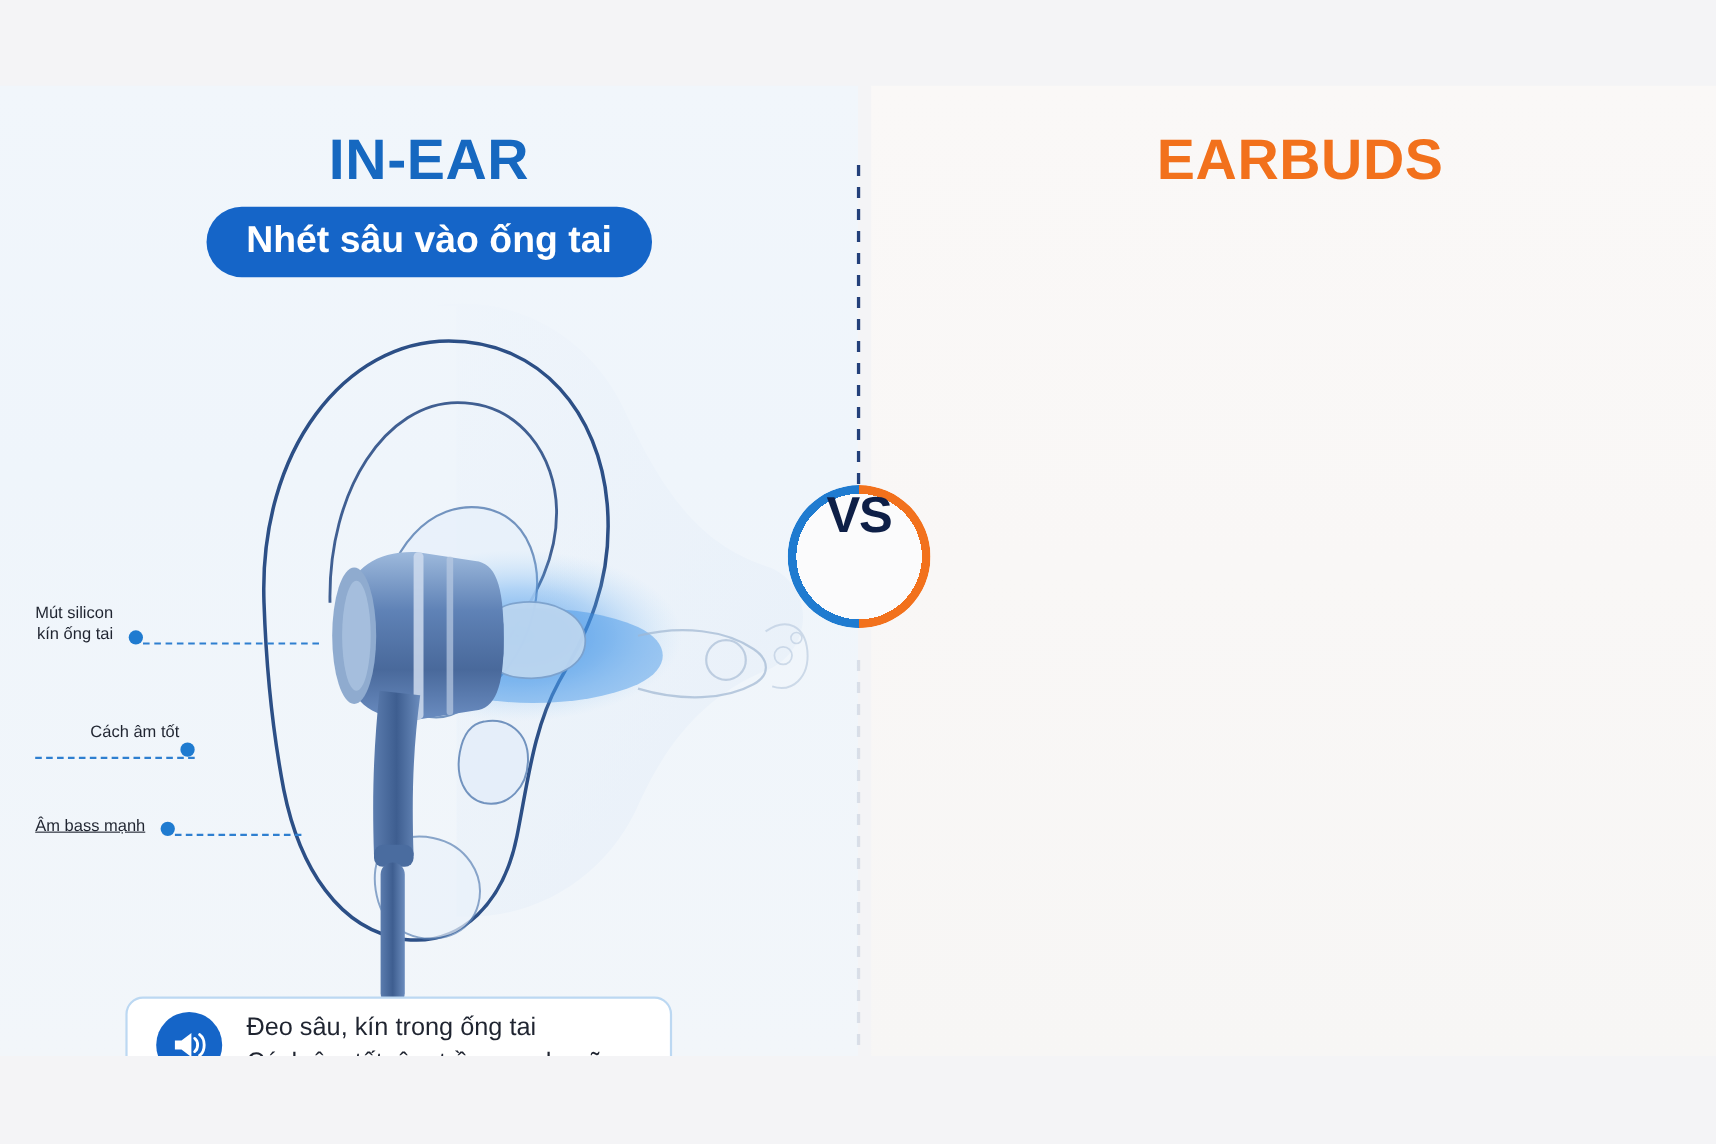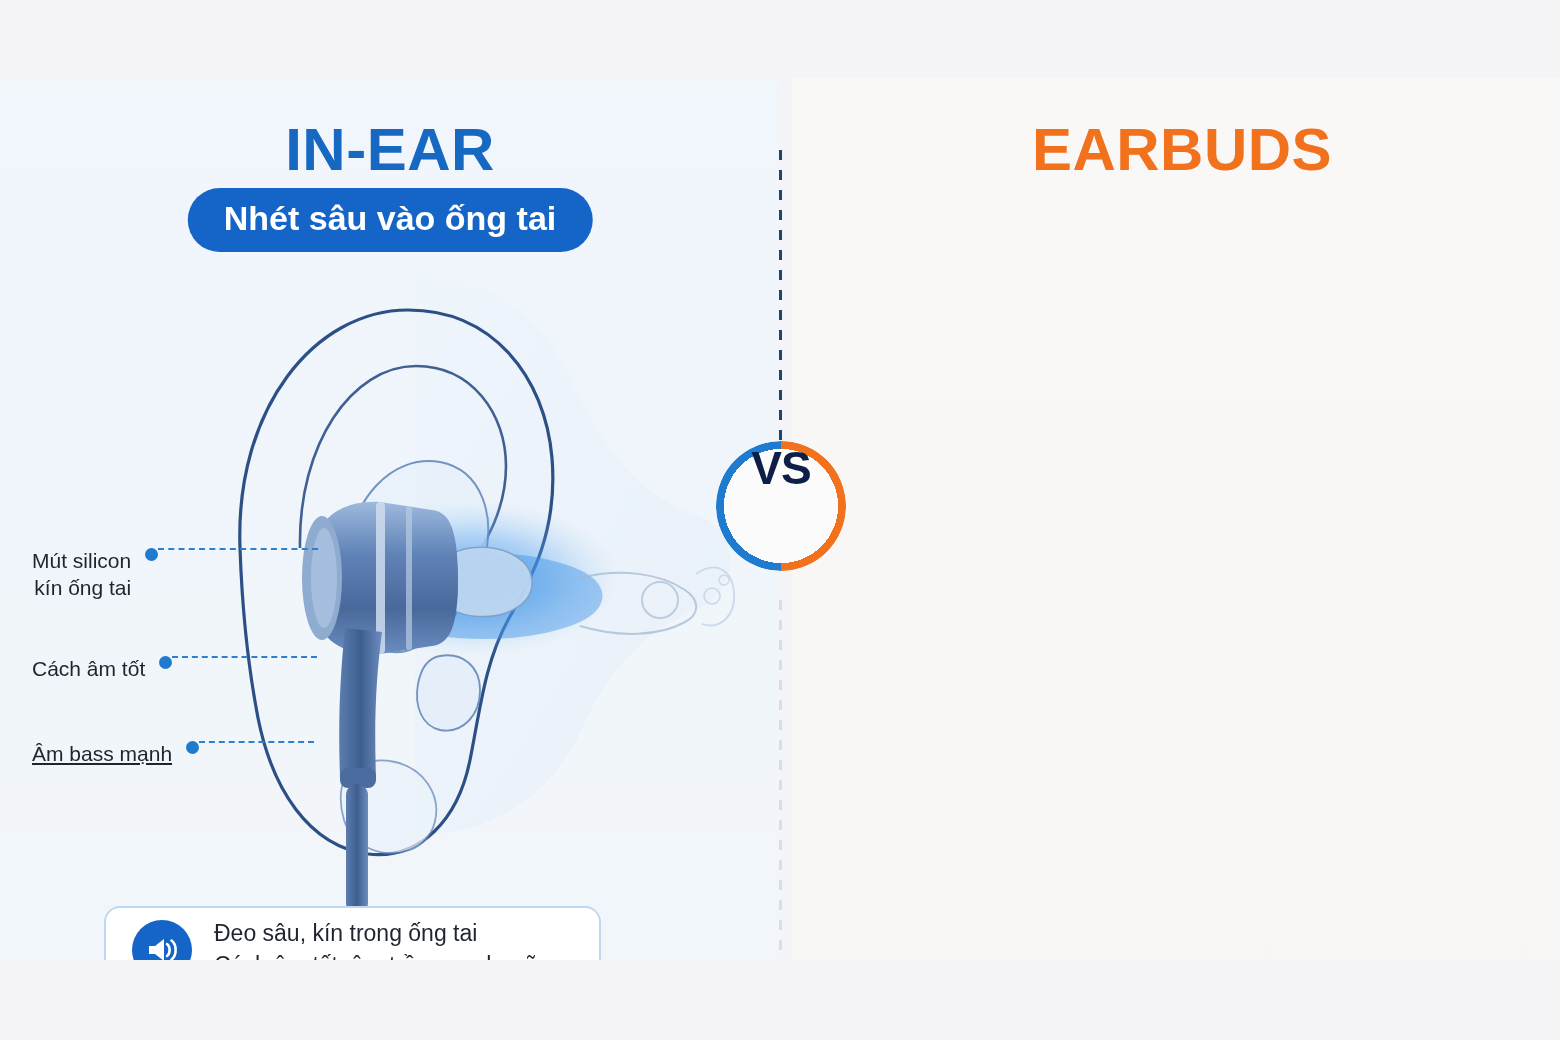--- a/index.html
+++ b/index.html
@@ -40,21 +40,21 @@
     width: 780px;
     background: linear-gradient(180deg,#faf8f7 0%, #f9f7f6 50%, #f7f6f5 100%);
   }
 
   
   .title {
     position: absolute;
     top: 42px;
     width: 100%;
     text-align: center;
-    font-size: 60px;
+    font-size: 52px;
     font-weight: bold;
     letter-spacing: 0.5px;
     line-height: 1;
   }
   #title-left  { color: #1668c0; }
   #title-right { color: #f2711c; }
 
   .pill {
     position: absolute;
     top: 110px;
@@ -130,22 +130,22 @@
   .ear-art {
     position: absolute;
     pointer-events: none;
   }
   #ear-art-left  { left: 140px; top: 170px; width: 600px; height: 660px; }
 
   
   .callout {
     position: absolute;
     display: flex;
-    align-items: flex-start;
-    font-size: 21px;
+    align-items: flex-end;
+    font-size: 15px;
     color: #1f2430;
     line-height: 1.28;
     white-space: pre-line;
   }
   .callout.left  { flex-direction: row; }
 
   .callout .dot {
     width: 13px;
     height: 13px;
     border-radius: 50%;
@@ -158,37 +158,37 @@
     flex: 0 0 auto;
   }
   .callout.left .dash {
     border-top: 2px dashed #2e7fd0;
   }
 
   .callout.left .ctext  { text-align: right; margin-right: 14px; }
 
   
   #callout-l1 { left: 32px;  top: 470px; }
-  #callout-l2 { left: 32px;  top: 578px; }
+  #callout-l2 { left: 32px;  top: 578px; flex-direction: column; }
   #callout-l3 { left: 32px;  top: 663px; text-decoration: underline; }
 
   
   .summary {
     position: absolute;
     top: 828px;
     height: 88px;
     background: #ffffff;
     border-radius: 16px;
     display: flex;
     align-items: center;
     padding: 0 26px;
     box-sizing: border-box;
   }
   #summary-left {
-    left: 104px;
+    left: 114px;
     width: 497px;
     border: 2px solid #bcd8f2;
   }
   .summary .spk {
     width: 60px;
     height: 60px;
     border-radius: 50%;
     flex: 0 0 auto;
     display: flex;
     align-items: center;

